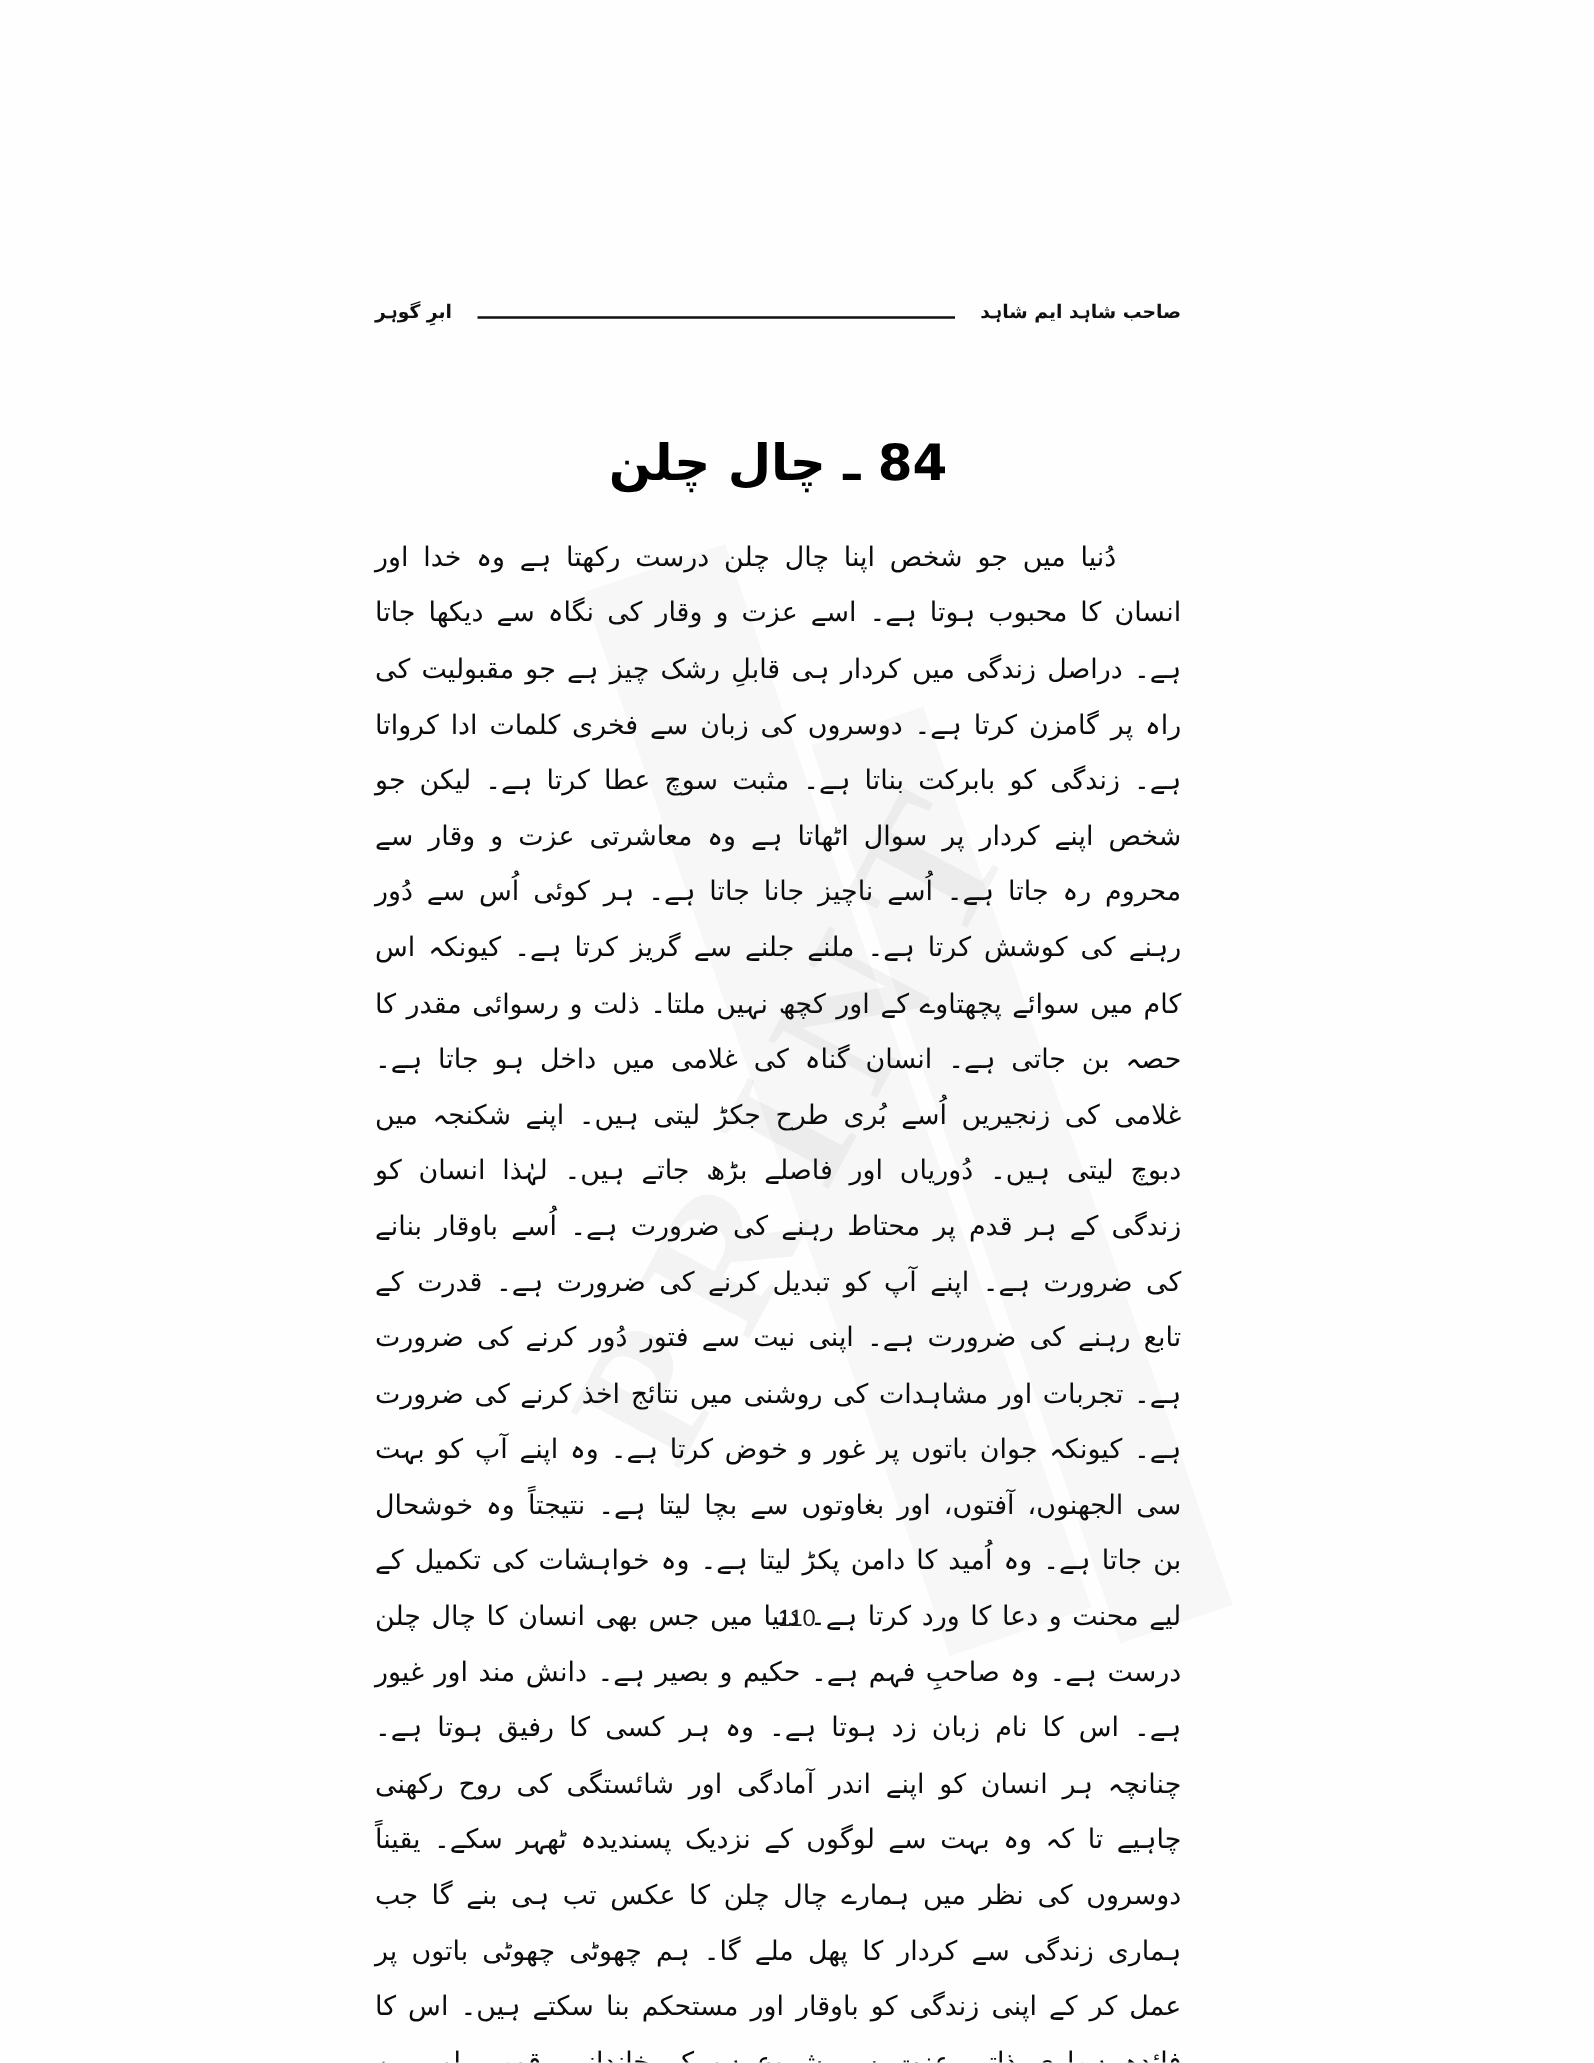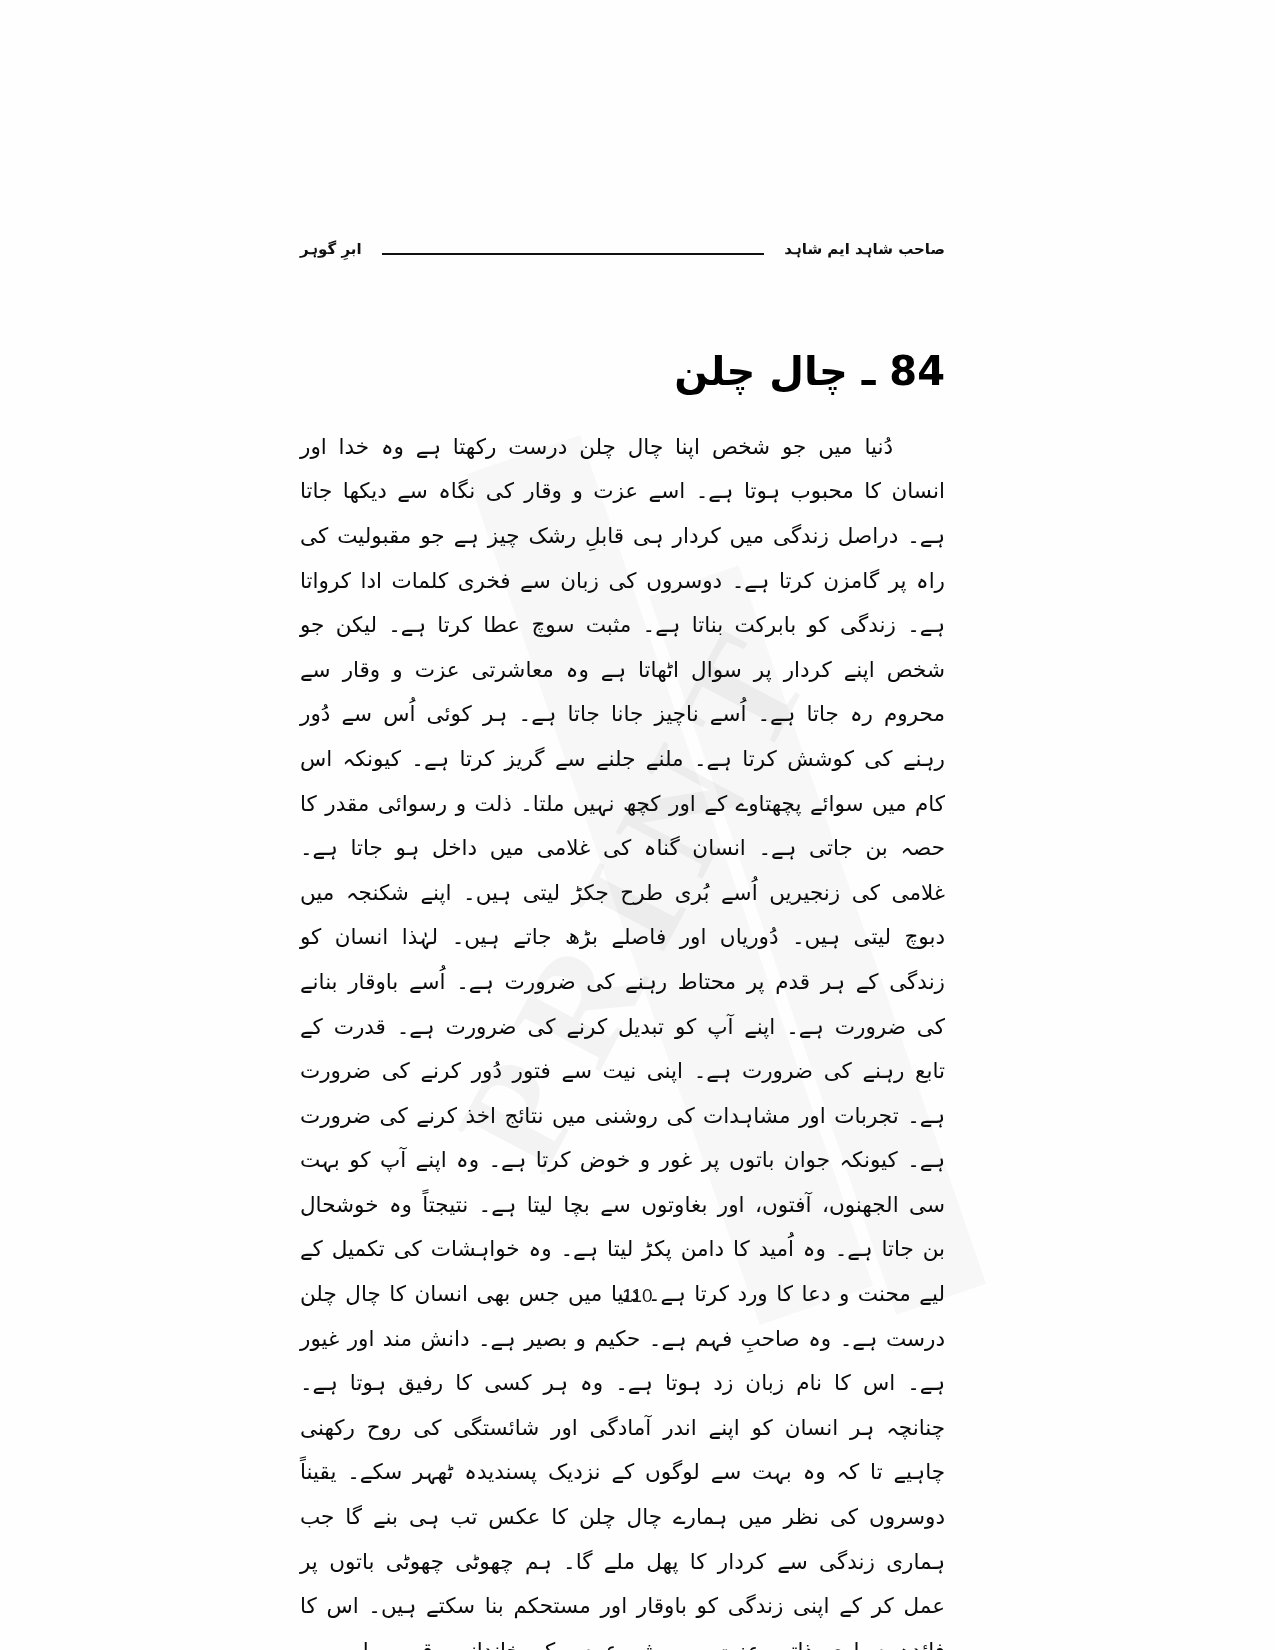--- a/index.html
+++ b/index.html
@@ -86,21 +86,21 @@
     height: 0;
     border-top: 2.2px solid #111111;
     margin: 0 10px;
     position: relative;
     top: 3px;
   }
 
   
   .chapter-title {
     margin-top: 72px;
-    text-align: right;
+    text-align: center;
     font-size: 40px;
     font-weight: 700;
     color: #000000;
     line-height: 1.35;
     letter-spacing: 1px;
     direction: rtl;
   }
 
   
   .body-text {

